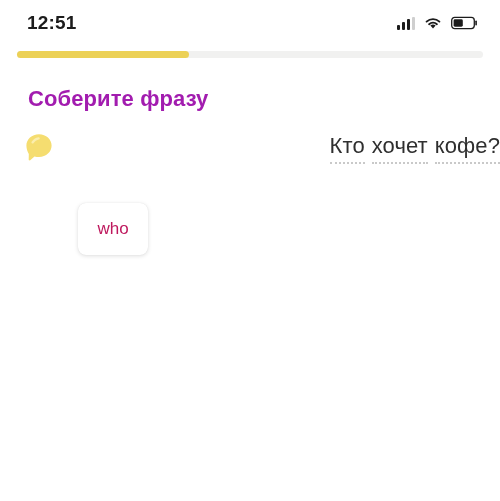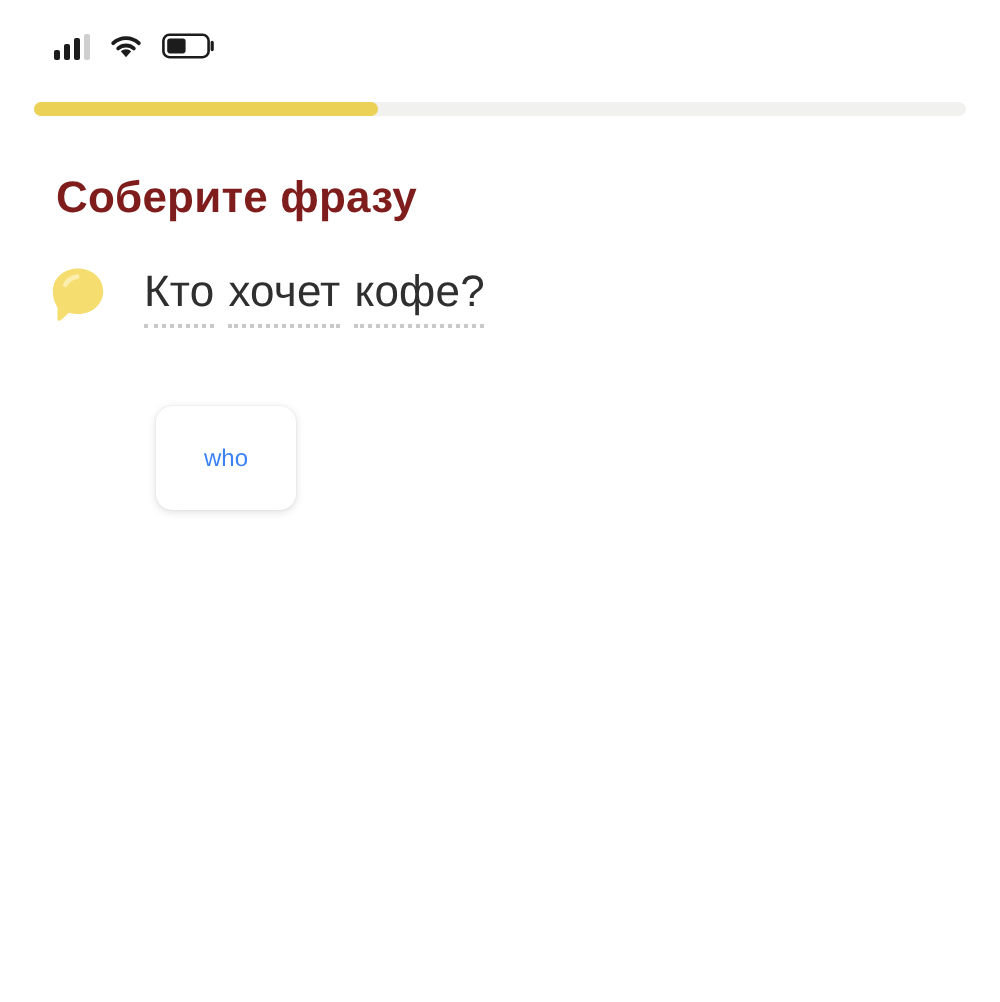--- a/index.html
+++ b/index.html
@@ -88,28 +88,29 @@
     left: 0;
     right: 0;
     bottom: 0;
   }
 
   .page-title {
     margin: 0;
     padding: 10px 0 0 28px;
     font-size: 22px;
     font-weight: bold;
-    color: #7f1d1d;
+    color: #a21caf;
     letter-spacing: 0.1px;
   }
 
   .prompt-row {
     display: flex;
     align-items: center;
     padding: 18px 0 0 24px;
+    justify-content: space-between;
   }
 
   .bubble-icon {
     flex: 0 0 auto;
     width: 30px;
     height: 30px;
     position: relative;
     margin-top: 2px;
   }
 
@@ -145,32 +146,33 @@
     min-width: 70px;
     height: 52px;
     background: #ffffff;
     border-radius: 8px;
     box-shadow: 0 1px 4px rgba(0,0,0,0.13), 0 0 1px rgba(0,0,0,0.10);
     display: flex;
     align-items: center;
     justify-content: center;
     padding: 0 14px;
     box-sizing: border-box;
-    font-size: 12px;
-    color: #3b82f6;
+    font-size: 17px;
+    color: #be185d;
     cursor: pointer;
     user-select: none;
   }
 </style>
 </head>
 <body>
 
 <div class="phone">
 
   <div class="status-bar">
+    <div class="status-time">12:51</div>
     <div class="status-right">
       <div class="signal-bars">
         <i></i>
           <i></i>
           <i></i>
           <i></i>
       </div>
       <svg class="wifi-icon" width="18" height="14" viewBox="0 0 18 14">
         <path d="M9 12.6 L11.6 9.6 A4 4 0 0 0 6.4 9.6 Z" fill="#1c1c1c"></path>
         <path d="M2.6 5.6 A9.4 9.4 0 0 1 15.4 5.6" stroke="#1c1c1c" stroke-width="1.9" fill="none" stroke-linecap="round"></path>

